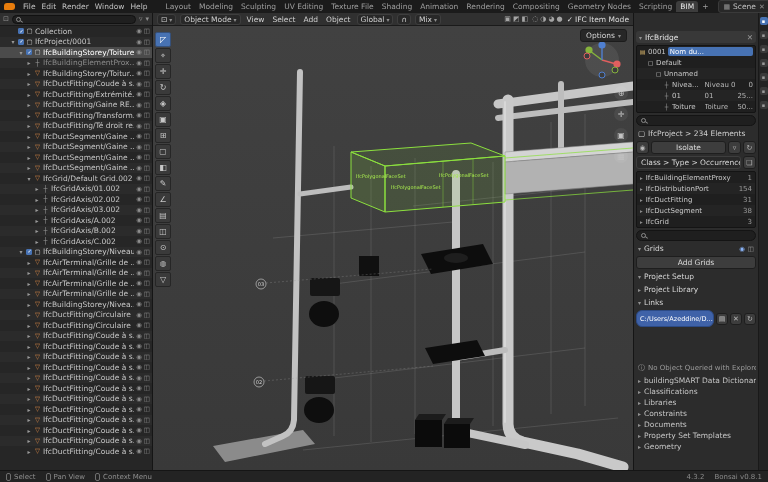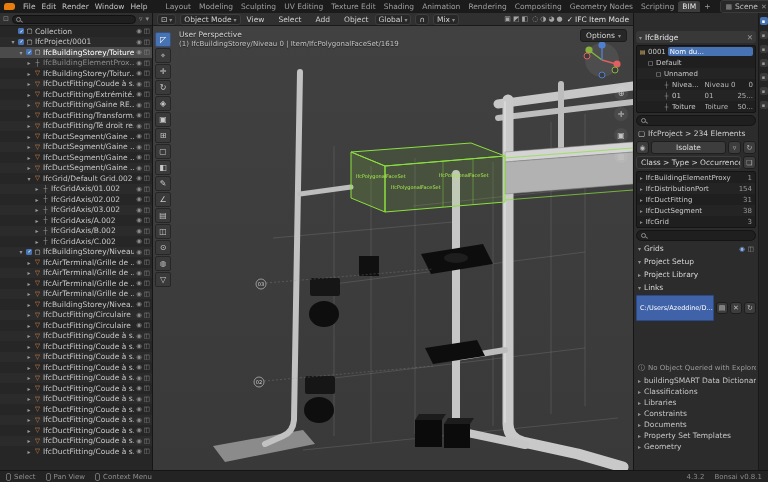--- a/index.html
+++ b/index.html
@@ -116,21 +116,21 @@
   .crow { height:11px; display:flex; align-items:center; gap:3px; padding:0 3px; font-size:7px; color:#c8c8c8; }
   .crow:nth-of-type(even) { background:#242424; }
   .crow .cname { flex:1; overflow:hidden; white-space:nowrap; }
   .crow .ccount { color:#9b9b9b; }
   .section { display:flex; align-items:center; gap:3px; height:11px; flex:0 0 11px; color:#d6d6d6;
     padding:0 2px; white-space:nowrap; overflow:hidden; }
   .section .sp { flex:1; }
   .section .sico { color:#8ab4f8; font-size:6.5px; }
   .section .sico2 { color:#9a9a9a; font-size:6.5px; }
   .path-row { display:flex; gap:2px; align-items:center; }
-  .path-field { flex:1; background:#3f62a8; border:1px solid #2c4a85; border-radius:1px; height:26px;
+  .path-field { flex:1; background:#3f62a8; border:1px solid #2c4a85; border-radius:6px; height:17px;
     color:#fff; font-size:6.5px; display:flex; align-items:center; padding:0 3px; overflow:hidden;
     white-space:nowrap; }
   .sq-btn.small { width:12px; height:12px; flex:0 0 12px; }
   .spacer { flex:1; }
   .inforow { display:flex; gap:3px; align-items:center; color:#9a9a9a; font-size:7px; height:11px;
     flex:0 0 11px; padding:0 2px; white-space:nowrap; overflow:hidden; }
   .colrow { display:flex; gap:3px; align-items:center; color:#c5c5c5; height:11px; flex:0 0 11px;
     padding:0 2px; white-space:nowrap; overflow:hidden; }
   .sb-tabs { width:10px; flex:0 0 10px; background:#242424; border-left:1px solid #191919;
     display:flex; flex-direction:column; align-items:center; padding-top:4px; gap:6px; }
@@ -159,21 +159,21 @@
         <span class="menu-item">Render</span>
         <span class="menu-item">Window</span>
         <span class="menu-item">Help</span>
       </span>
     <span class="ws-tabs">
 
     <span class="ws-tab">Layout</span>
         <span class="ws-tab">Modeling</span>
         <span class="ws-tab">Sculpting</span>
         <span class="ws-tab">UV Editing</span>
-        <span class="ws-tab">Texture Edit</span>
+        <span class="ws-tab">Texture File</span>
         <span class="ws-tab">Shading</span>
         <span class="ws-tab">Animation</span>
         <span class="ws-tab">Rendering</span>
         <span class="ws-tab">Compositing</span>
         <span class="ws-tab">Geometry Nodes</span>
         <span class="ws-tab">Scripting</span>
         <span class="ws-tab active">BIM</span>
         <span class="ws-tab">+</span>
       </span>
     <span class="topbar-right">
@@ -615,21 +615,21 @@
     <div class="center">
       <div class="vheader">
         <span class="vh-pill">
           <span>⊡</span>
           <span class="chev">▾</span>
         </span>
         <span class="vh-pill">
           <span>Object Mode</span>
           <span class="chev">▾</span>
         </span>
-        <span style="display:flex;gap:10px;">
+        <span style="display:flex;gap:4px;">
 
         <span class="vh-menu">View</span>
             <span class="vh-menu">Select</span>
             <span class="vh-menu">Add</span>
             <span class="vh-menu">Object</span>
           </span>
         <span class="vh-pill">
           <span>Global</span>
           <span class="chev">▾</span>
         </span>
@@ -746,24 +746,20 @@
             <line x1="449" y1="34" x2="437" y2="25" stroke="#86b33c" stroke-width="1.4"></line>
             <circle cx="436" cy="24" r="3.6" fill="#86b33c"></circle>
             <line x1="449" y1="34" x2="449" y2="20" stroke="#4f7fd0" stroke-width="1.4"></line>
             <circle cx="449" cy="19" r="3.6" fill="#4f7fd0"></circle>
             <circle cx="434" cy="30" r="3" fill="#3c3c3c" stroke="#e05f5f" stroke-width="1"></circle>
             <circle cx="462" cy="44" r="3" fill="#3c3c3c" stroke="#86b33c" stroke-width="1"></circle>
             <circle cx="449" cy="49" r="3" fill="#3c3c3c" stroke="#4f7fd0" stroke-width="1"></circle>
           </g>
         </svg>
 
-        <div class="vp-info">
-          <div>User Perspective</div>
-          <div class="l2">(1) IfcBuildingStorey/Niveau 0 | Item/IfcPolygonalFaceSet/1619</div>
-        </div>
 
         <div class="options-btn">
           <span>Options</span>
           <span class="chev">▾</span>
         </div>
 
         <div class="tools">
 
         <div class="tool-btn">◸</div>
             <div class="tool-btn">⌖</div>
@@ -901,20 +897,21 @@
           <span class="mag-icon"></span>
         </div>
 
         <div class="section">
           <span class="chev">▾</span>
           <span>Grids</span>
           <span class="sp"></span>
           <span class="sico">◉</span>
           <span class="sico2">◫</span>
         </div>
+        <div class="btn">Add Grids</div>
 
         <div class="section">
           <span class="chev">▾</span>
           <span>Project Setup</span>
         </div>
         <div class="section">
           <span class="chev">▸</span>
           <span>Project Library</span>
         </div>
         <div class="section">

